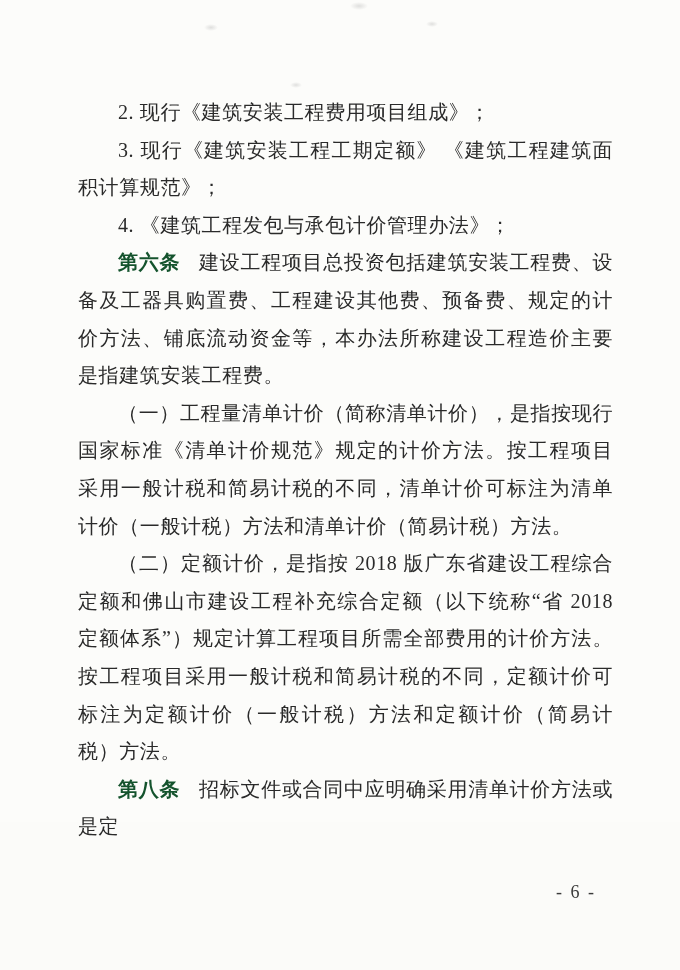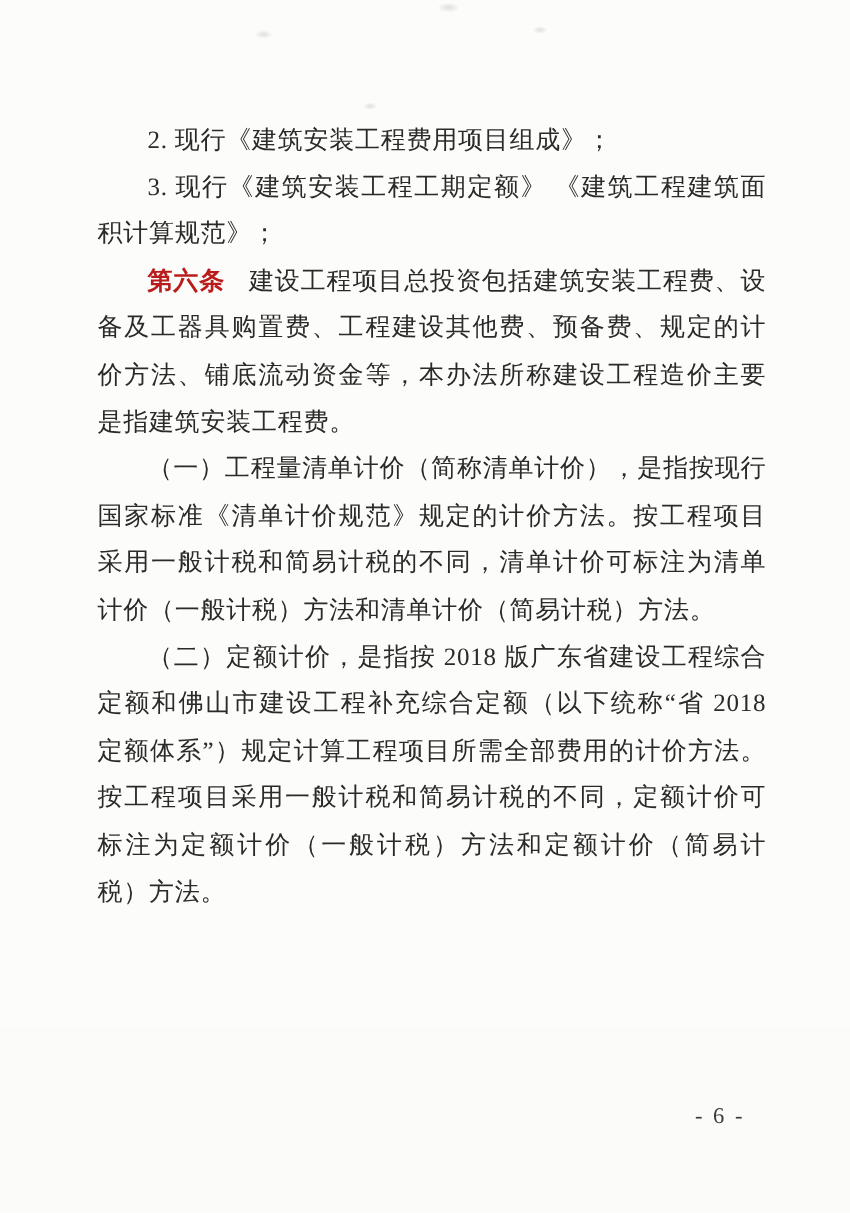--- a/index.html
+++ b/index.html
@@ -26,21 +26,21 @@
     text-justify: inter-character;
     letter-spacing: 0.6px;
   }
   .para {
     margin: 0;
     text-indent: 2em;
   }
   .art-head {
     font-weight: 700;
     margin-right: 19px;
-    color: #b91c1c;
+    color: #14532d;
   }
   .page-number {
     position: absolute;
     left: 556px; top: 882px;
     font-size: 18px;
     letter-spacing: 2px;
     color: #3a3a3a;
     font-family: "Liberation Serif", "DejaVu Serif", serif;
   }
   
@@ -64,27 +64,29 @@
   <div class="artifact a2"></div>
   <div class="artifact a3"></div>
   <div class="artifact a4"></div>
 
   <div class="content">
 
     <p class="para">2. 现行《建筑安装工程费用项目组成》；</p>
 
     <p class="para">3. 现行《建筑安装工程工期定额》 《建筑工程建筑面积计算规范》；</p>
 
+    <p class="para">4. 《建筑工程发包与承包计价管理办法》；</p>
 
 
     <p class="para"><span class="art-head">第六条</span><span>建设工程项目总投资包括建筑安装工程费、设备及工器具购置费、工程建设其他费、预备费、规定的计价方法、铺底流动资金等，本办法所称建设工程造价主要是指建筑安装工程费。</span></p>
 
 
     <p class="para">（一）工程量清单计价（简称清单计价），是指按现行国家标准《清单计价规范》规定的计价方法。按工程项目采用一般计税和简易计税的不同，清单计价可标注为清单计价（一般计税）方法和清单计价（简易计税）方法。</p>
 
     <p class="para">（二）定额计价，是指按 2018 版广东省建设工程综合定额和佛山市建设工程补充综合定额（以下统称“省 2018 定额体系”）规定计算工程项目所需全部费用的计价方法。按工程项目采用一般计税和简易计税的不同，定额计价可标注为定额计价（一般计税）方法和定额计价（简易计税）方法。</p>
 
+    <p class="para"><span class="art-head">第八条</span><span>招标文件或合同中应明确采用清单计价方法或是定</span></p>
 
   </div>
 
   <div class="page-number">- 6 -</div>
 
 </div>
 
 </body></html>

